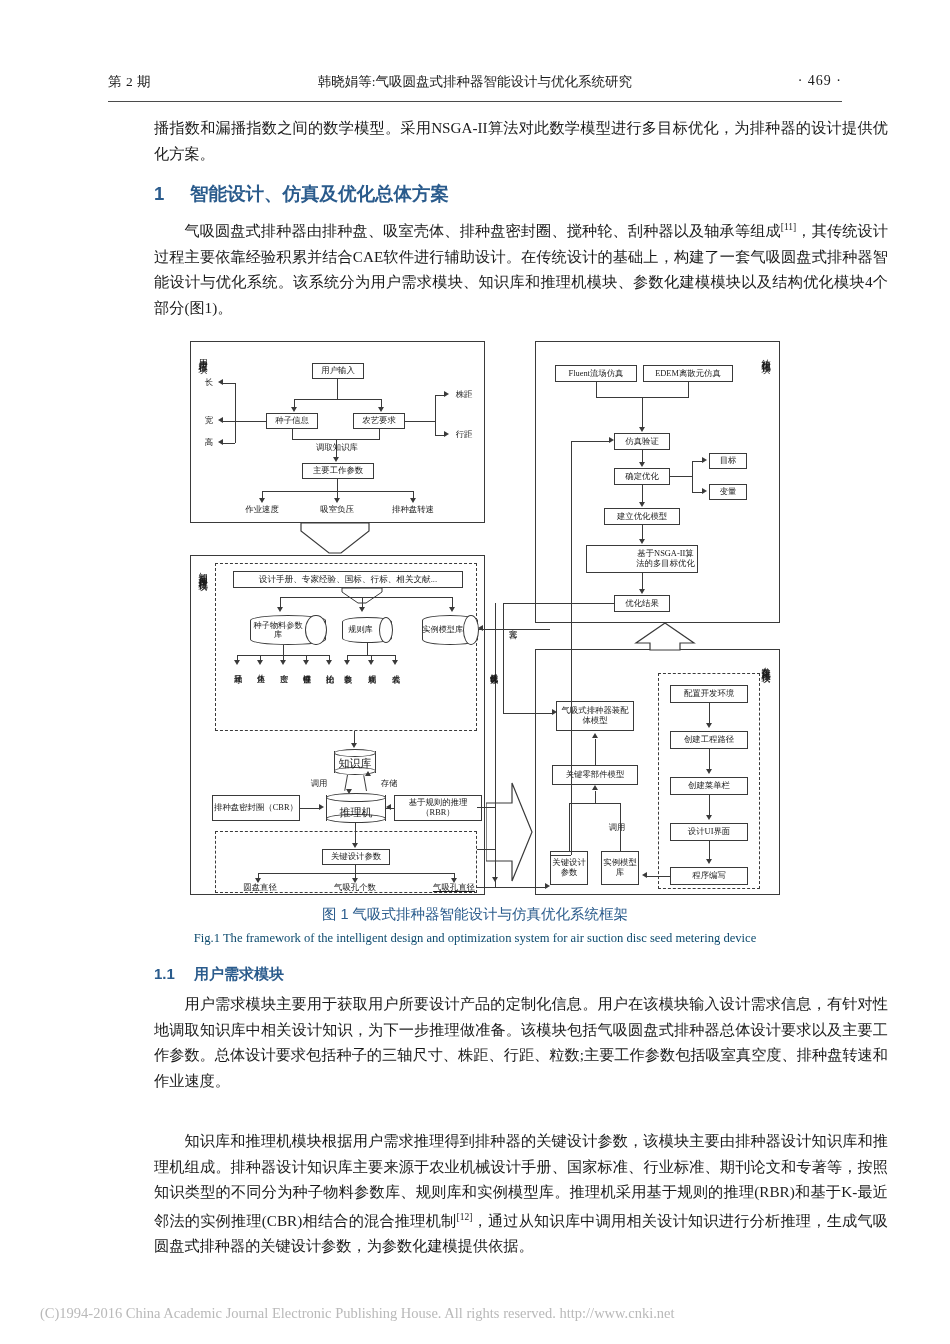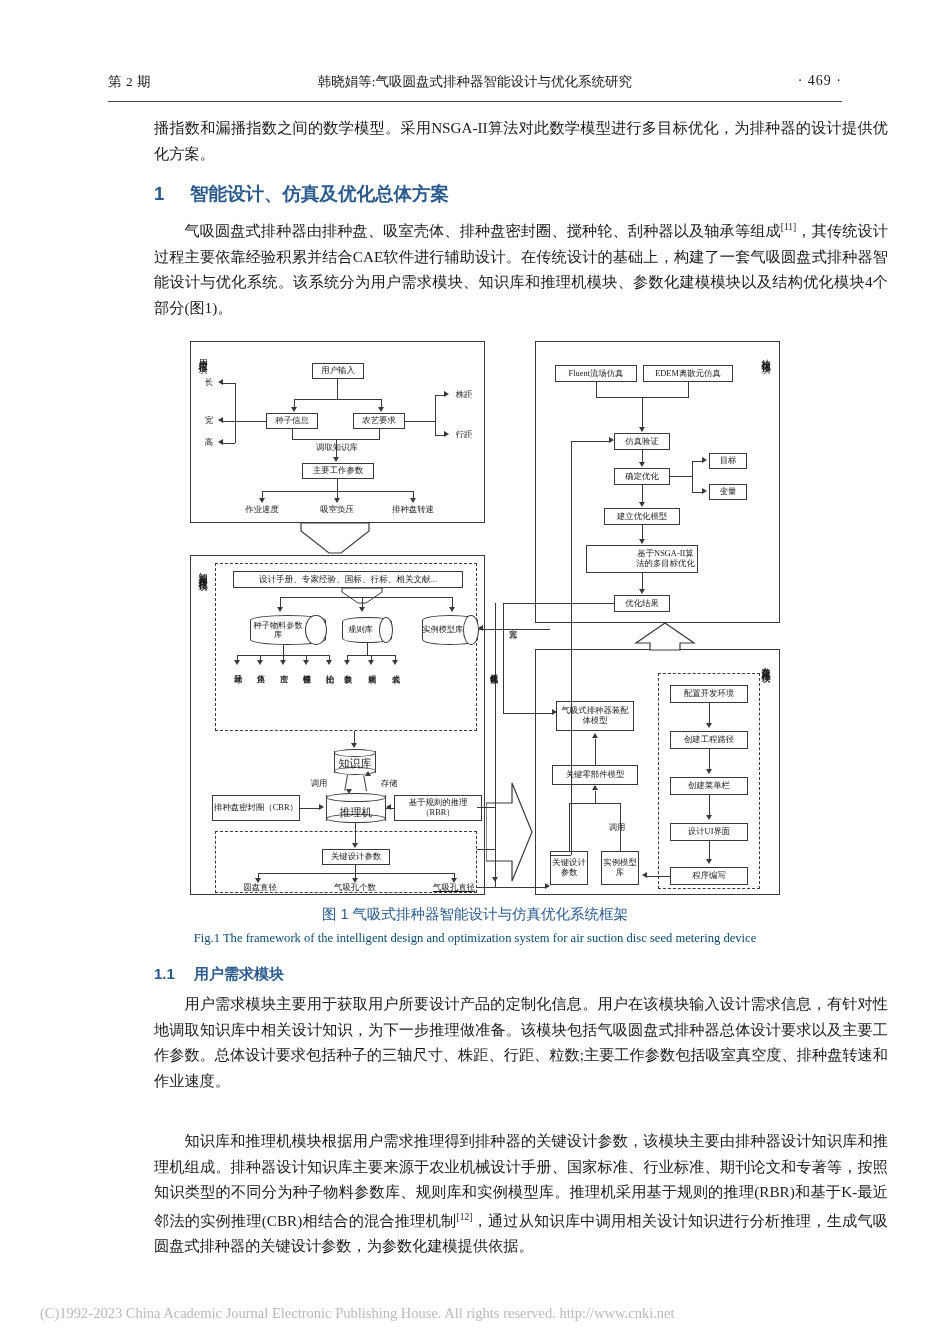--- a/index.html
+++ b/index.html
@@ -420,15 +420,15 @@
     </h3>
   </div>
   <div class="col" style="top:976px;">
     <p class="tx ind">用户需求模块主要用于获取用户所要设计产品的定制化信息。用户在该模块输入设计需求信息，有针对性地调取知识库中相关设计知识，为下一步推理做准备。该模块包括气吸圆盘式排种器总体设计要求以及主要工作参数。总体设计要求包括种子的三轴尺寸、株距、行距、粒数;主要工作参数包括吸室真空度、排种盘转速和作业速度。</p>
   </div>
 
   <div class="col" style="top:1113px;">
     <p class="tx ind"><span>知识库和推理机模块根据用户需求推理得到排种器的关键设计参数，该模块主要由排种器设计知识库和推理机组成。排种器设计知识库主要来源于农业机械设计手册、国家标准、行业标准、期刊论文和专著等，按照知识类型的不同分为种子物料参数库、规则库和实例模型库。推理机采用基于规则的推理(RBR)和基于K-最近邻法的实例推理(CBR)相结合的混合推理机制</span><sup class="ref">[12]</sup><span>，通过从知识库中调用相关设计知识进行分析推理，生成气吸圆盘式排种器的关键设计参数，为参数化建模提供依据。</span></p>
   </div>
 
-  <div class="footer">(C)1992-2023 China Academic Journal Electronic Publishing House. All rights reserved.    http://www.cnki.net</div>
+  <div class="footer">(C)1994-2016 China Academic Journal Electronic Publishing House. All rights reserved.    http://www.cnki.net</div>
 
 </div>
 
 </body></html>

